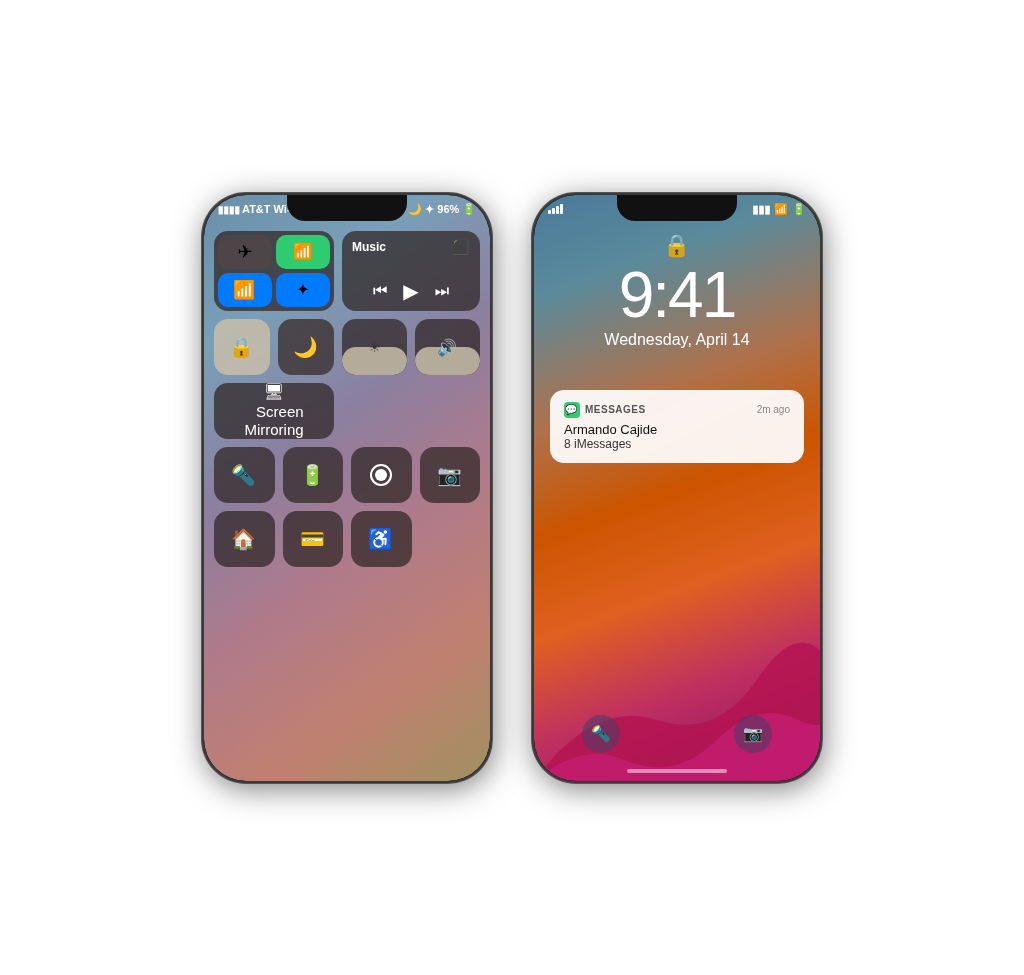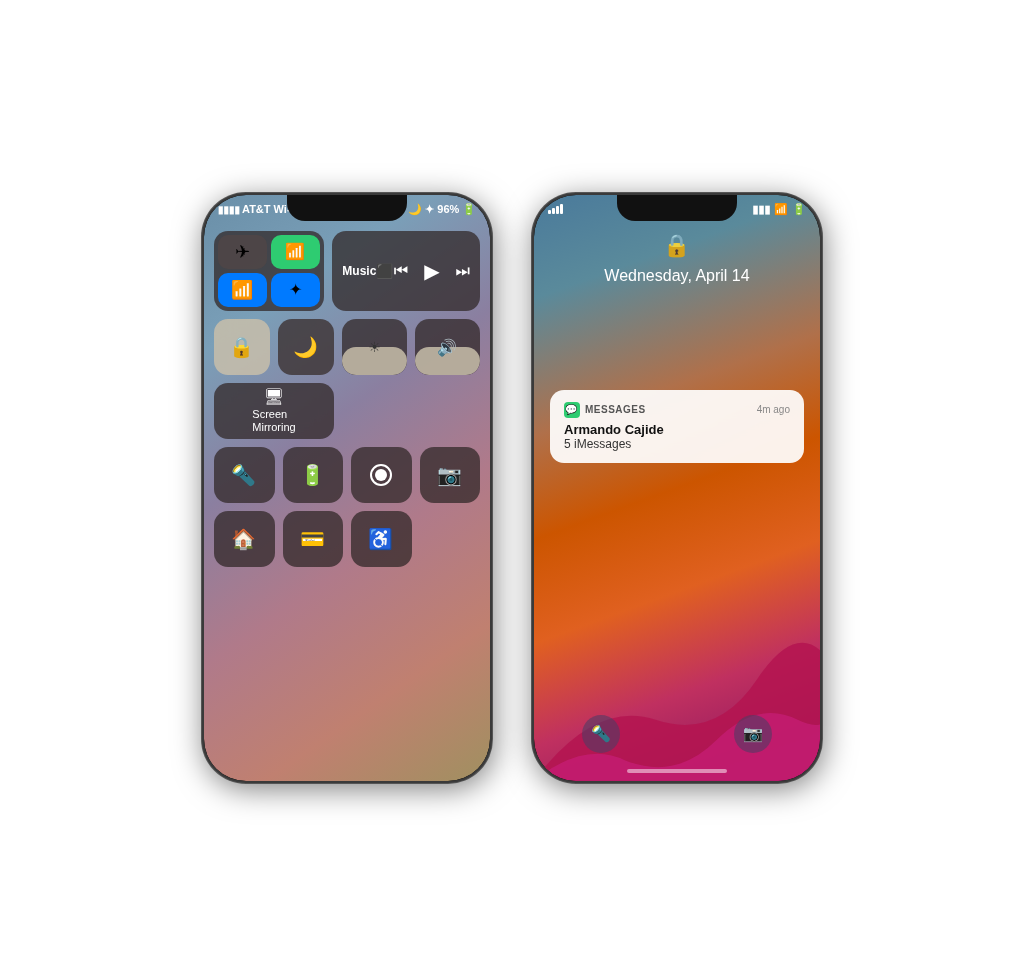--- a/index.html
+++ b/index.html
@@ -137,21 +137,21 @@
     .conn-btn.bt { background: #007aff; }
 
     
     .music-block {
       flex: 1;
       height: 80px;
       background: rgba(50, 40, 40, 0.75);
       border-radius: 14px;
       padding: 8px 10px;
       display: flex;
-      flex-direction: row;
+      flex-direction: column;
       justify-content: space-between;
     }
 
     .music-top {
       display: flex;
       justify-content: space-between;
       align-items: center;
     }
 
     .music-title {
@@ -346,21 +346,21 @@
       letter-spacing: 0.5px;
     }
 
     .notif-time {
       font-size: 10px;
       color: #888;
     }
 
     .notif-sender {
       font-size: 13px;
-      font-weight: 700;
+      font-weight: 400;
       color: #111;
     }
 
     .notif-message {
       font-size: 12px;
       color: #333;
     }
 
     
     .ls-bottom {
@@ -475,21 +475,21 @@
         </div>
         <div class="slider-tile" style="flex:1;height:56px;position:relative;background:rgba(50,40,40,0.75);border-radius:14px;overflow:hidden;">
           <div class="slider-fill" style="height:50%;"></div>
           <span class="slider-icon" style="font-size:16px;">🔊</span>
         </div>
       </div>
 
       <div class="cc-row">
         <div class="cc-tile screen-mirror-tile" style="width:120px;height:56px;background:rgba(50,40,40,0.75);flex-direction:column;">
           <span style="font-size:16px;margin-bottom:2px;">🖥</span>
-          <span style="font-size:11px;text-align:left;line-height:1.2;">Screen<br>Mirroring</span>
+          <span style="font-size:15px;text-align:right;line-height:1.2;">Screen<br>Mirroring</span>
         </div>
         <div style="flex:1;"></div>
         <div style="flex:1;"></div>
       </div>
 
       <div class="cc-row">
         <div class="icon-tile">
           <span>🔦</span>
         </div>
         <div class="icon-tile">
@@ -542,35 +542,36 @@
       </div>
       <div style="display:flex;gap:4px;align-items:center;">
         <span>▮▮▮</span>
         <span>📶</span>
         <span>🔋</span>
       </div>
     </div>
 
     <div class="lock-content">
       <div class="lock-icon">🔒</div>
+      <div class="lock-time">9:41</div>
       <div class="lock-date">Wednesday, April 14</div>
     </div>
 
     <div class="notification-card">
       <div class="notif-header">
         <div class="notif-app">
           <div class="notif-app-icon">
             <span style="color:white;">💬</span>
           </div>
           <span class="notif-app-name">MESSAGES</span>
         </div>
-        <span class="notif-time">4m ago</span>
+        <span class="notif-time">2m ago</span>
       </div>
       <div class="notif-sender">Armando Cajide</div>
-      <div class="notif-message">5 iMessages</div>
+      <div class="notif-message">8 iMessages</div>
     </div>
 
     <div class="ls-bottom">
       <div class="ls-bottom-icon">
         <span>🔦</span>
       </div>
       <div class="ls-bottom-icon">
         <span>📷</span>
       </div>
     </div>

